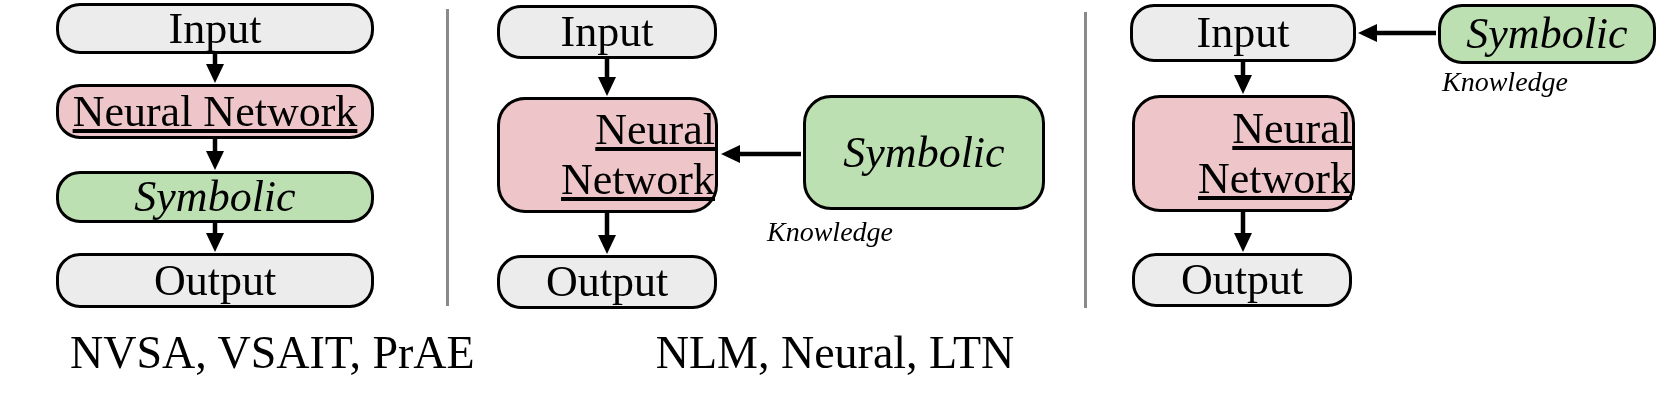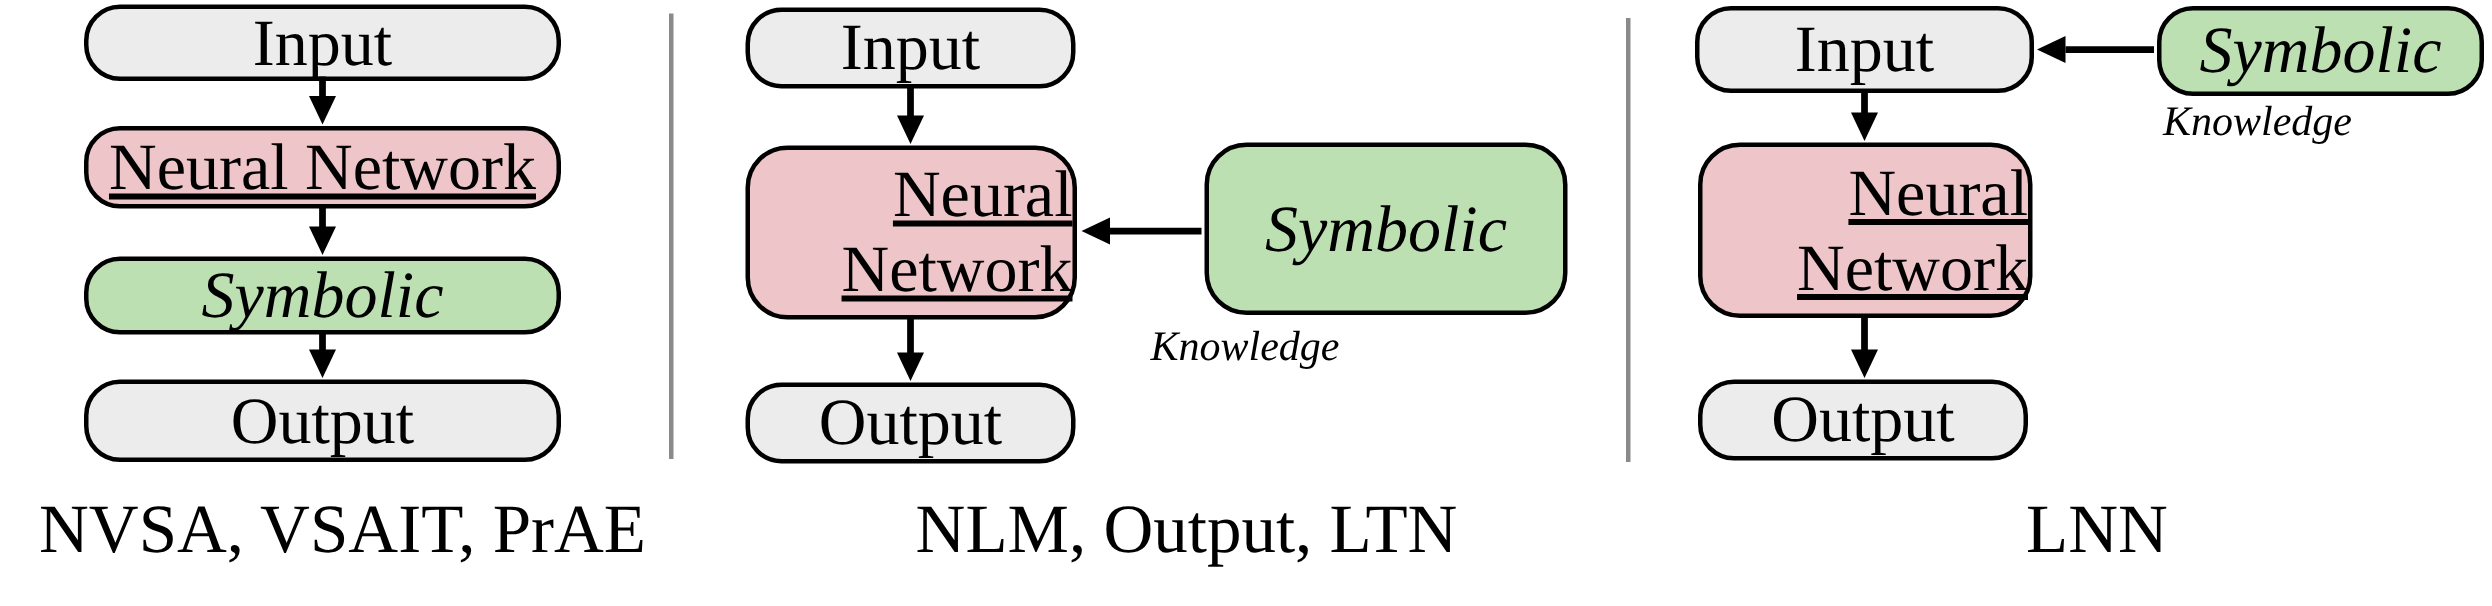--- a/index.html
+++ b/index.html
@@ -31,20 +31,21 @@
   .nowrap { white-space: nowrap; }
   .r-big { border-radius: 28px; }
   .fill-neutral  { background: var(--neutral-fill, #ececec); }
   .fill-neural   { background: var(--neural-fill, #eec6c9); text-decoration: underline; }
   .fill-symbolic { background: var(--symbolic-fill, #bde0b2); font-style: italic; }
   .caption {
     position: absolute;
     font-size: 46px;
     text-align: center;
     white-space: nowrap;
+    margin-left: 44px;
   }
   .edge-label {
     position: absolute;
     font-size: 28px;
     font-style: italic;
     text-align: right;
     white-space: nowrap;
   }
   .divider {
     position: absolute;
@@ -71,30 +72,29 @@
   <div class="node fill-neutral nowrap" style="left:56px;top:253px;width:318px;height:55px;">Output</div>
   <div class="caption" style="left:26px;top:326px;width:400px;">NVSA, VSAIT, PrAE</div>
 
   <div class="divider" style="left:446px;top:9px;height:297px;"></div>
 
   <div class="node fill-neutral nowrap" style="left:497px;top:5px;width:220px;height:54px;">Input</div>
   <div class="node fill-neural r-big" style="left:497px;top:97px;width:221px;height:116px;">Neural Network</div>
   <div class="node fill-symbolic nowrap r-big" style="left:803px;top:95px;width:242px;height:115px;">Symbolic</div>
   <div class="node fill-neutral nowrap" style="left:497px;top:255px;width:220px;height:54px;">Output</div>
   <div class="edge-label" style="left:693px;top:216px;width:200px;">Knowledge</div>
-  <div class="caption" style="left:591px;top:326px;width:400px;">NLM, Output, LTN</div>
+  <div class="caption" style="left:591px;top:326px;width:400px;">NLM, Neural, LTN</div>
 
   <div class="divider" style="left:1084px;top:12px;height:296px;"></div>
 
   <div class="node fill-neutral nowrap" style="left:1130px;top:4px;width:226px;height:58px;">Input</div>
   <div class="node fill-symbolic nowrap" style="left:1438px;top:4px;width:218px;height:60px;">Symbolic</div>
   <div class="node fill-neural r-big" style="left:1132px;top:95px;width:223px;height:117px;">Neural Network</div>
   <div class="node fill-neutral nowrap" style="left:1132px;top:253px;width:220px;height:54px;">Output</div>
   <div class="edge-label" style="left:1368px;top:66px;width:200px;">Knowledge</div>
-  <div class="caption" style="left:1198px;top:326px;width:400px;">LNN</div>
 
   <svg class="arrow-layer" width="1661" height="404" viewBox="0 0 1661 404">
 
     <g>
       <line x1="215" y1="51" x2="215" y2="65"></line>
         <polygon points="215,83 206,64 224,64"></polygon>
     </g>
     <g>
       <line x1="215" y1="137" x2="215" y2="152"></line>
         <polygon points="215,170 206,151 224,151"></polygon>

